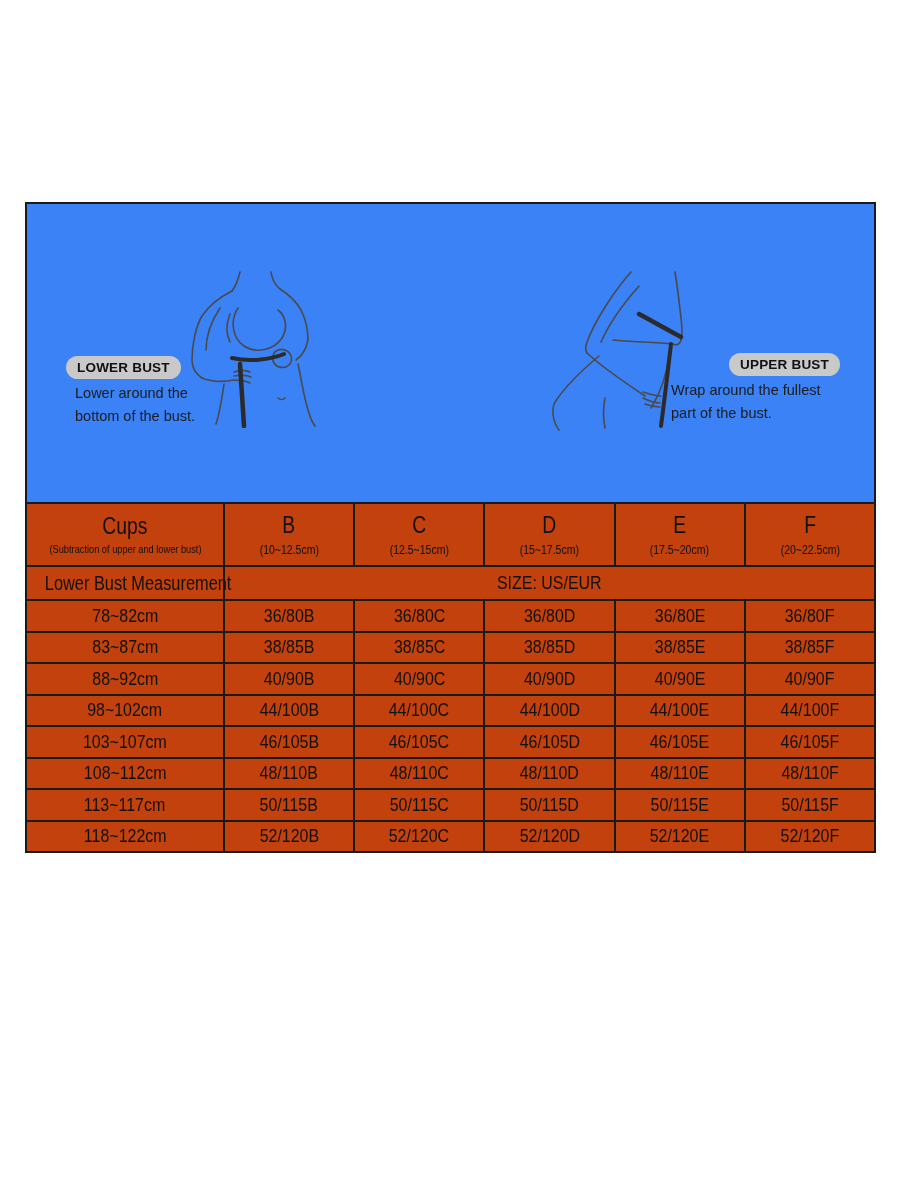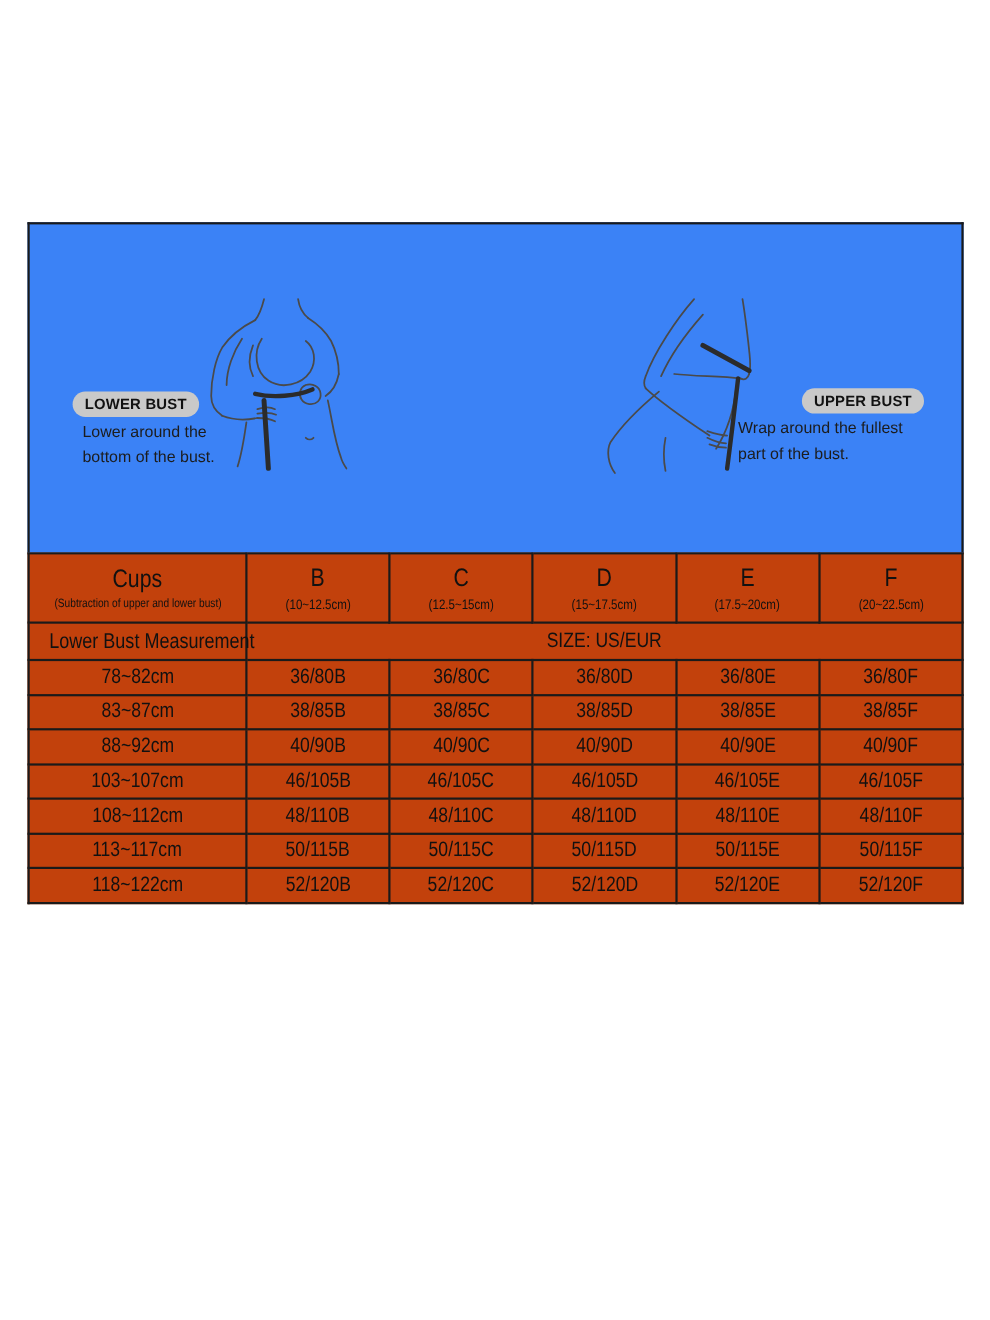--- a/index.html
+++ b/index.html
@@ -179,20 +179,28 @@
         </tr>
         <tr class="data-row">
           <td><span class="cn">88~92cm</span></td>
           <td><span class="cn">40/90B</span></td>
           <td><span class="cn">40/90C</span></td>
           <td><span class="cn">40/90D</span></td>
           <td><span class="cn">40/90E</span></td>
           <td><span class="cn">40/90F</span></td>
         </tr>
         <tr class="data-row">
+          <td><span class="cn">98~102cm</span></td>
+          <td><span class="cn">44/100B</span></td>
+          <td><span class="cn">44/100C</span></td>
+          <td><span class="cn">44/100D</span></td>
+          <td><span class="cn">44/100E</span></td>
+          <td><span class="cn">44/100F</span></td>
+        </tr>
+        <tr class="data-row">
           <td><span class="cn">103~107cm</span></td>
           <td><span class="cn">46/105B</span></td>
           <td><span class="cn">46/105C</span></td>
           <td><span class="cn">46/105D</span></td>
           <td><span class="cn">46/105E</span></td>
           <td><span class="cn">46/105F</span></td>
         </tr>
         <tr class="data-row">
           <td><span class="cn">108~112cm</span></td>
           <td><span class="cn">48/110B</span></td>

